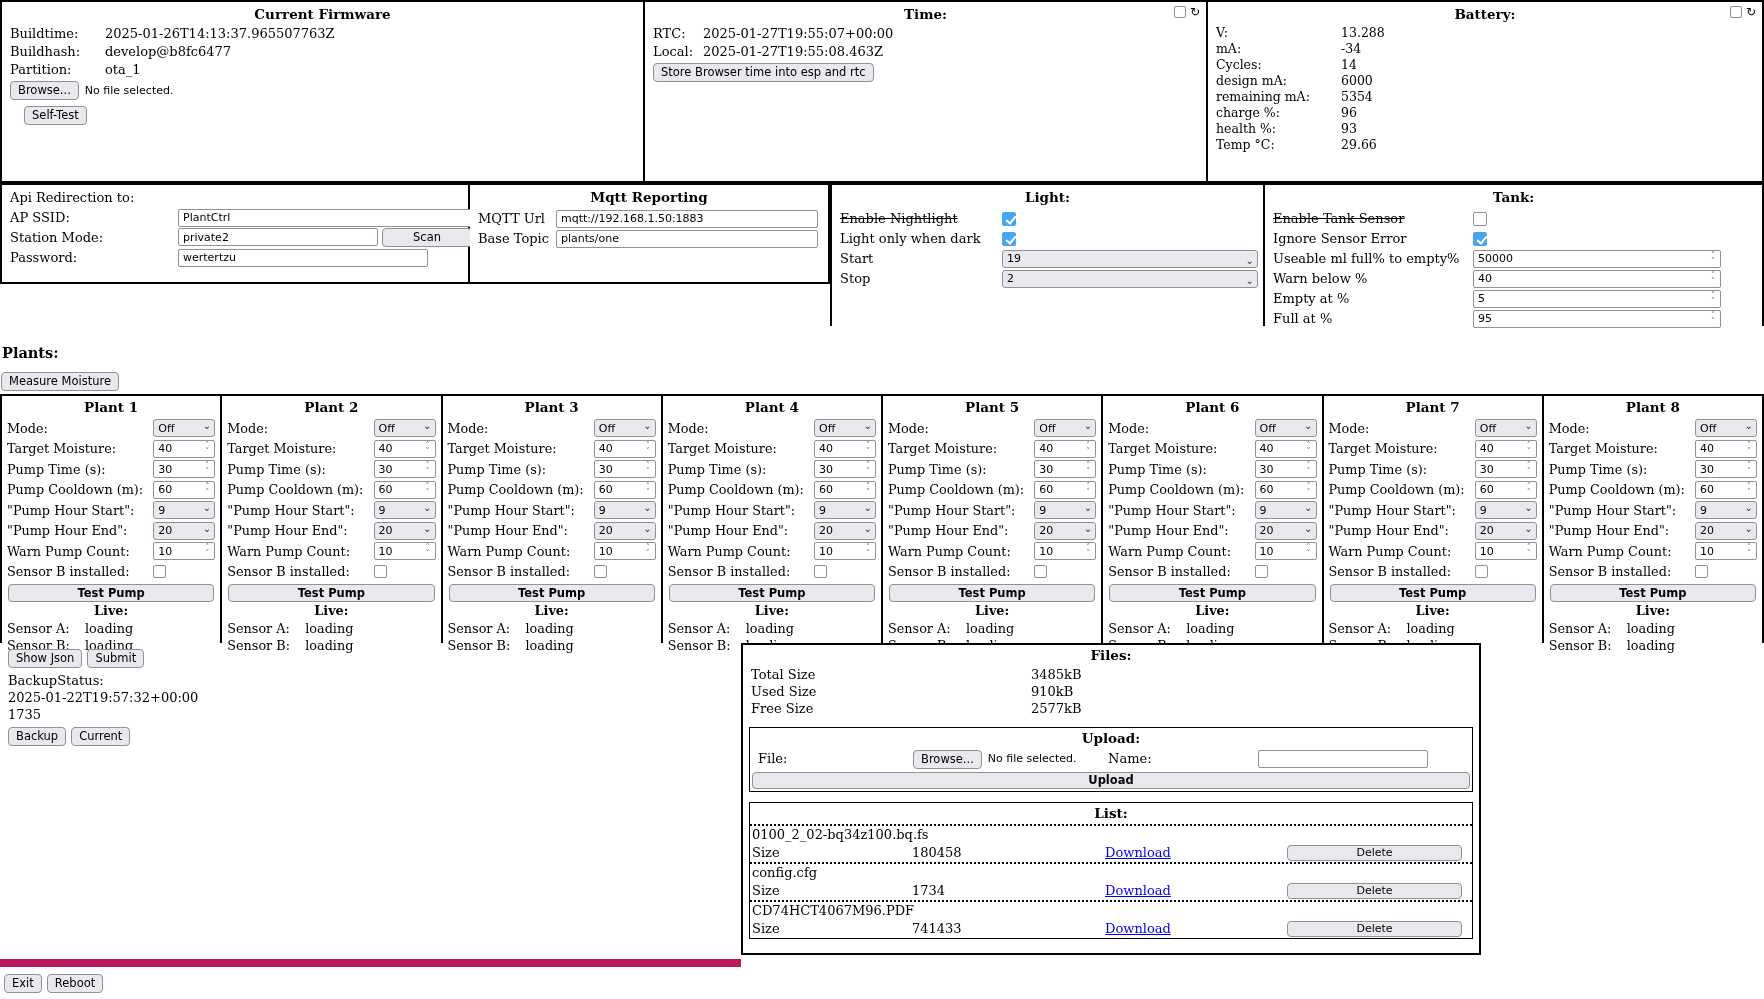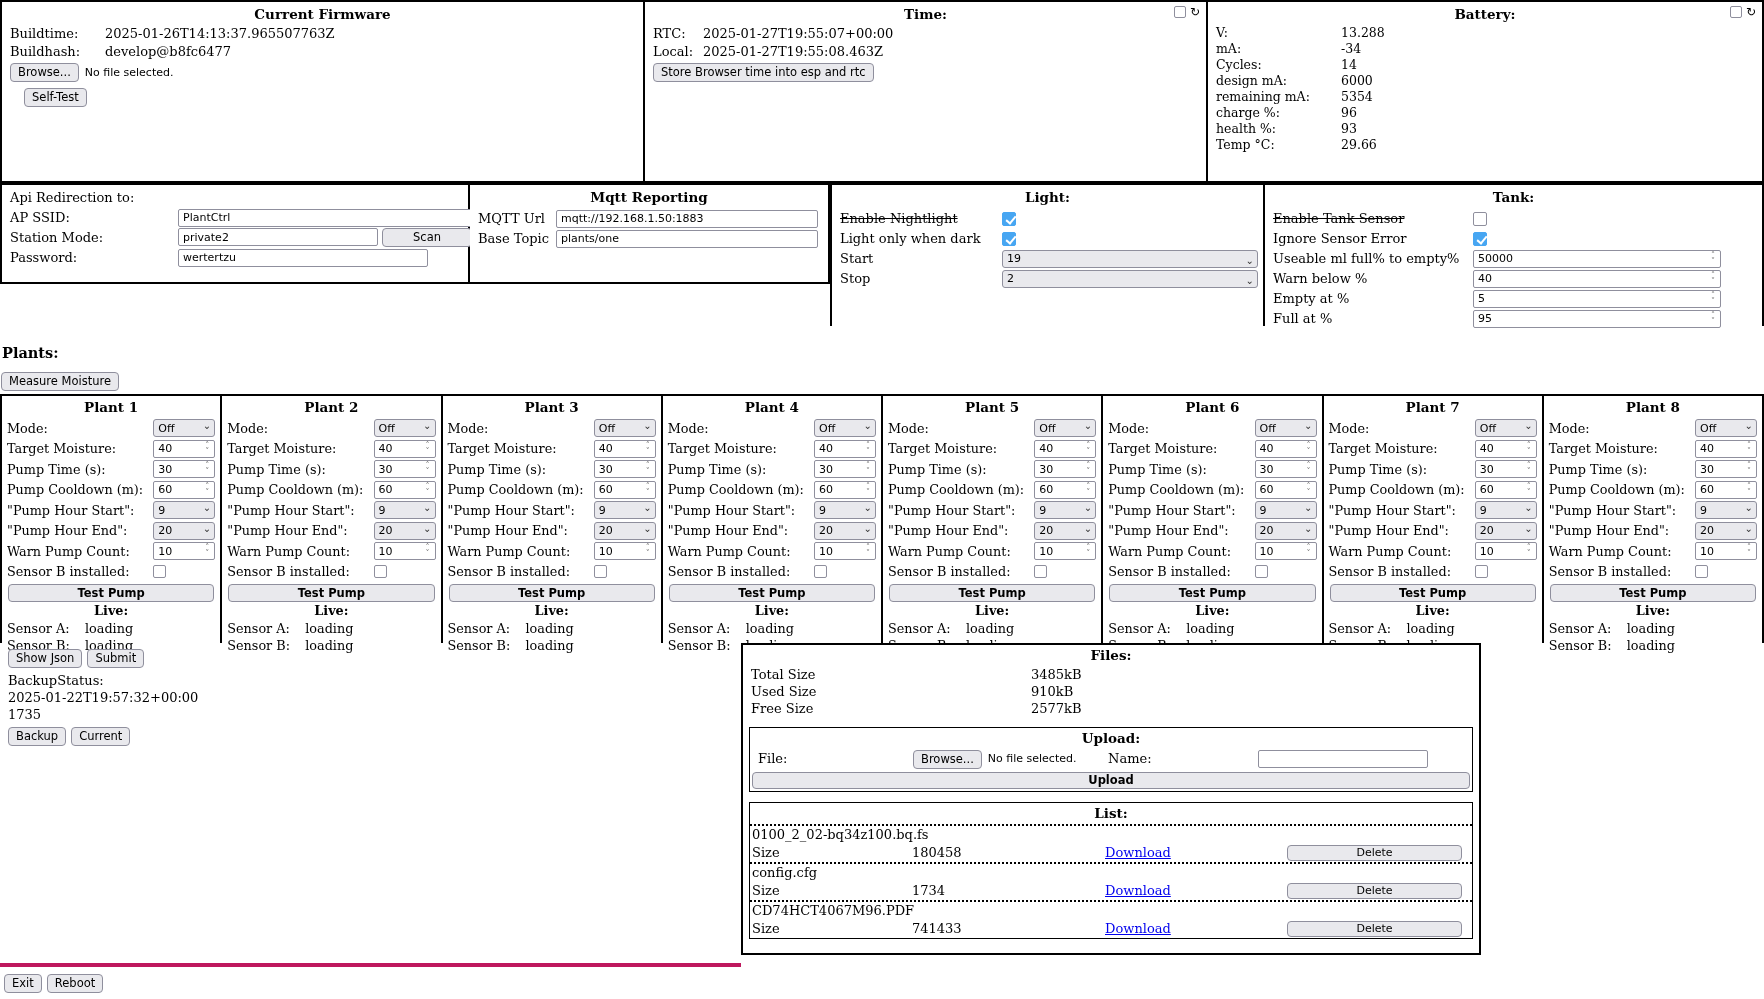--- a/index.html
+++ b/index.html
@@ -63,21 +63,21 @@
   #plantgrid{grid-template-columns:repeat(8,1fr);height:249px;}
   .plant{background:#fff;padding:1px 5px 2px;font-size:12.8px;}
   .prow{display:flex;justify-content:space-between;align-items:center;height:20.5px;}
   .pctl{width:62px;display:flex;justify-content:flex-start;}
   .testbtn{display:block;width:calc(100% - 2px);margin:2px auto 1px;font-weight:bold;height:18px;line-height:14px;}
   .livetitle{text-align:center;font-weight:bold;height:18px;}
   .srow{display:grid;grid-template-columns:78px 1fr;line-height:16.5px;}
 
   
   #bottom{display:flex;align-items:stretch;}
-  #backup-col{flex:0 0 741px;border-bottom:4px solid #be185d;padding:6px 8px;height:324px;}
+  #backup-col{flex:0 0 741px;border-bottom:8px solid #be185d;padding:6px 8px;height:324px;}
   .btnrow{display:flex;gap:5px;margin-bottom:4px;}
   .bline{line-height:17px;}
   #files-box{width:740px;border:2px solid #000;height:312px;background:#fff;}
   .fstat{display:grid;grid-template-columns:280px 1fr;line-height:17px;padding-left:8px;}
   .subbox{border:1px solid #000;margin:10px 6px 6px;}
   .uprow{display:grid;grid-template-columns:155px 195px 150px 1fr;align-items:center;line-height:20px;padding-left:8px;}
   .upname{text-align:left;}
   .upinput{width:170px;margin-right:50px;justify-self:end;}
   .upbtn{display:block;width:calc(100% - 4px);margin:3px 2px 2px;font-weight:bold;height:17px;line-height:13px;}
   .fentry{border-top:2px dotted #000;}
@@ -98,20 +98,24 @@
     <section class="cell">
       <div class="ptitle">Current Firmware</div>
       <div class="kvrow">
         <span>Buildtime:</span>
         <span>2025-01-26T14:13:37.965507763Z</span>
       </div>
       <div class="kvrow">
         <span>Buildhash:</span>
         <span>develop@b8fc6477</span>
       </div>
+      <div class="kvrow">
+        <span>Partition:</span>
+        <span>ota_1</span>
+      </div>
       <div class="filerow">
         <span class="btn">Browse...</span>
         <span class="nofile">No file selected.</span>
       </div>
       <div style="padding-left:14px;">
         <span class="btn">Self-Test</span>
       </div>
     </section>
 
     <section class="cell">

